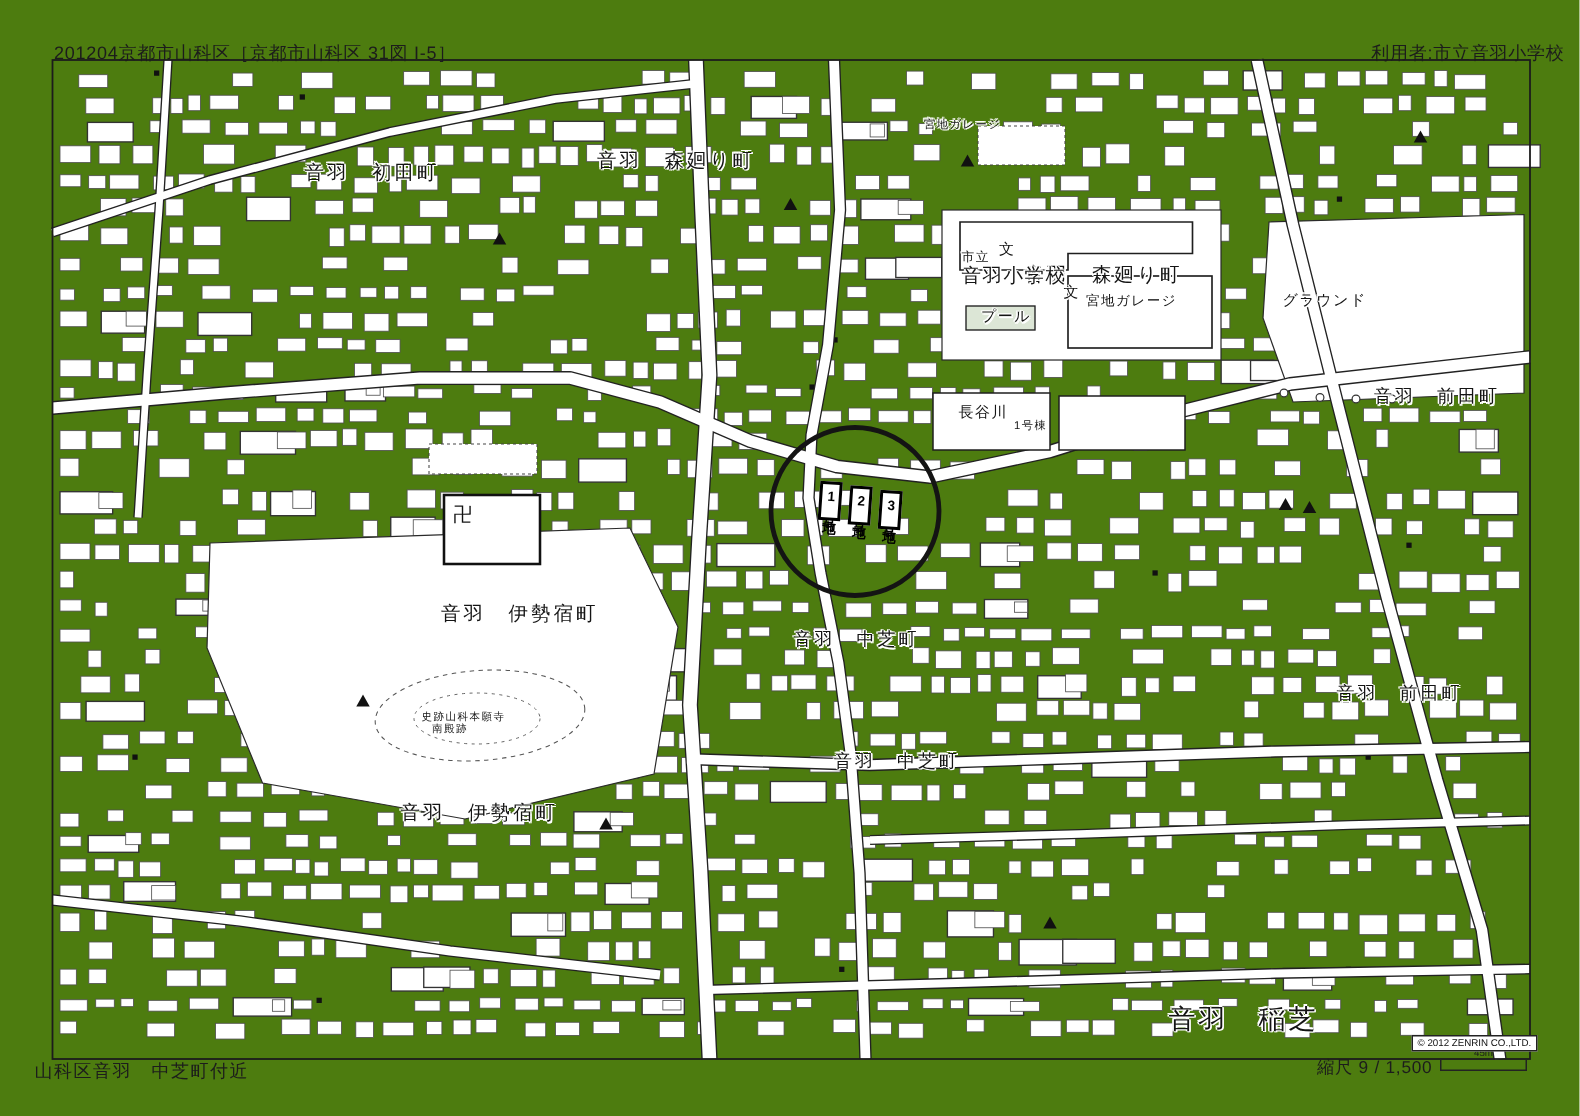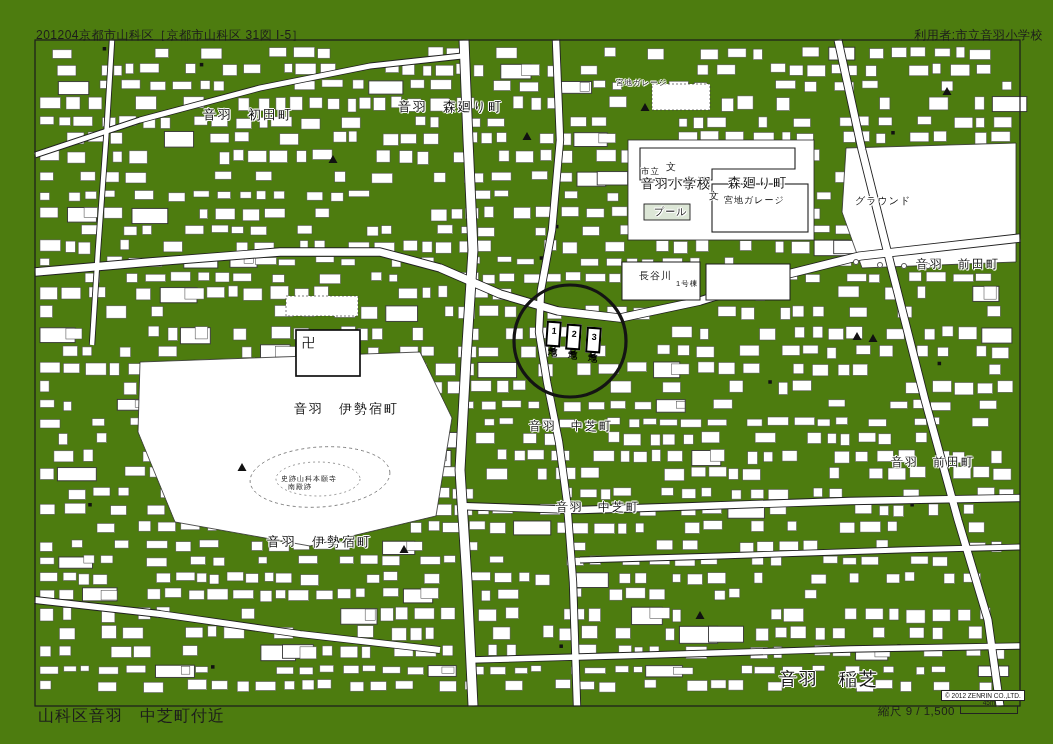--- a/index.html
+++ b/index.html
@@ -12,21 +12,21 @@
   .map-label{position:absolute;z-index:5;line-height:1;white-space:pre;color:#141414;letter-spacing:1px;
         text-shadow:-1px 0 #fff,1px 0 #fff,0 -1px #fff,0 1px #fff,1px 1px #fff,-1px -1px #fff;text-align:right;}
   .map-label.big{letter-spacing:2px;}
   .sym{position:absolute;z-index:5;line-height:1;color:#111;
         text-shadow:-1px 0 #fff,1px 0 #fff,0 -1px #fff,0 1px #fff;}
   .lot{position:absolute;z-index:6;writing-mode:vertical-rl;text-orientation:upright;background:#fff;
         border:2.2px solid #000;font-weight:bold;font-size:9px;line-height:1;padding:3px 1px;
         letter-spacing:2px;transform:rotate(4deg);color:#000;}
   .copyright{position:absolute;z-index:7;left:941px;top:690px;border:1px solid #222;background:#fff;
         font-size:6.5px;padding:1px 3px;white-space:nowrap;color:#111;}
-  .ftr-loc{position:absolute;left:23px;top:706px;font-size:16px;letter-spacing:1px;margin-left:15px;}
+  .ftr-loc{position:absolute;left:23px;top:706px;font-size:12px;letter-spacing:1px;}
   .scale-text{position:absolute;left:878px;top:704px;font-size:11.5px;letter-spacing:.5px;}
   .scalebar{position:absolute;left:960px;top:701px;width:58px;height:13px;}
   .sb-line{position:absolute;left:0;right:0;bottom:0;height:7px;
         border-left:1.4px solid #222;border-right:1.4px solid #222;border-bottom:1.4px solid #222;}
   .sb-label{position:absolute;left:0;right:0;top:-1px;text-align:center;font-size:6.5px;line-height:1;}
 </style>
 </head>
 <body>
 
 <div class="page">

